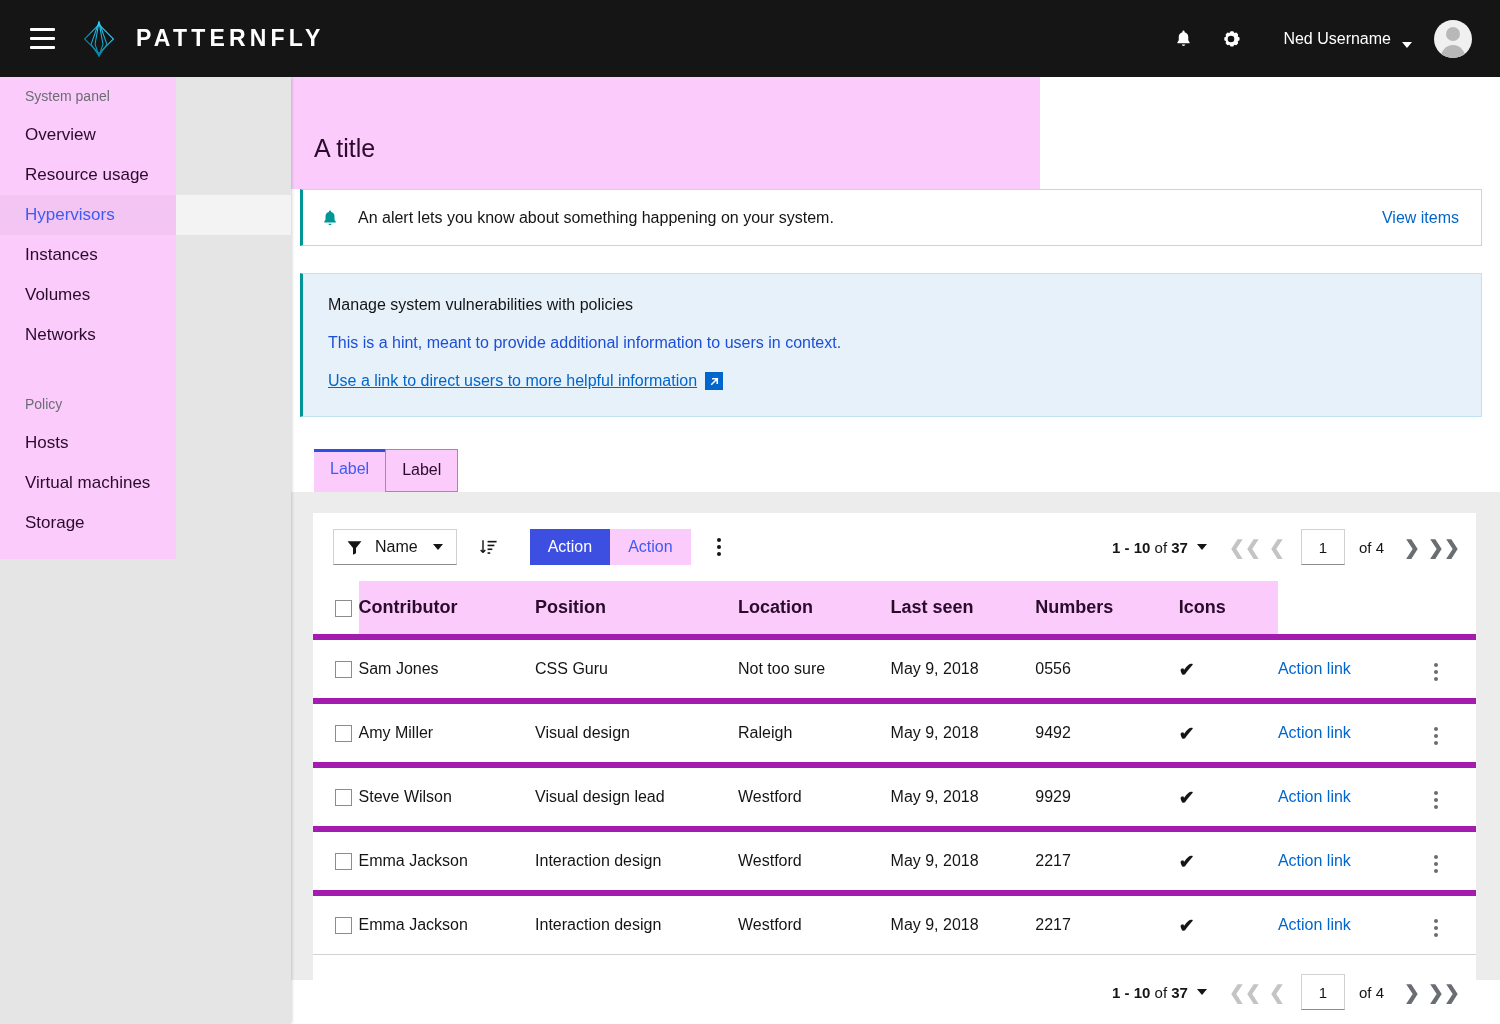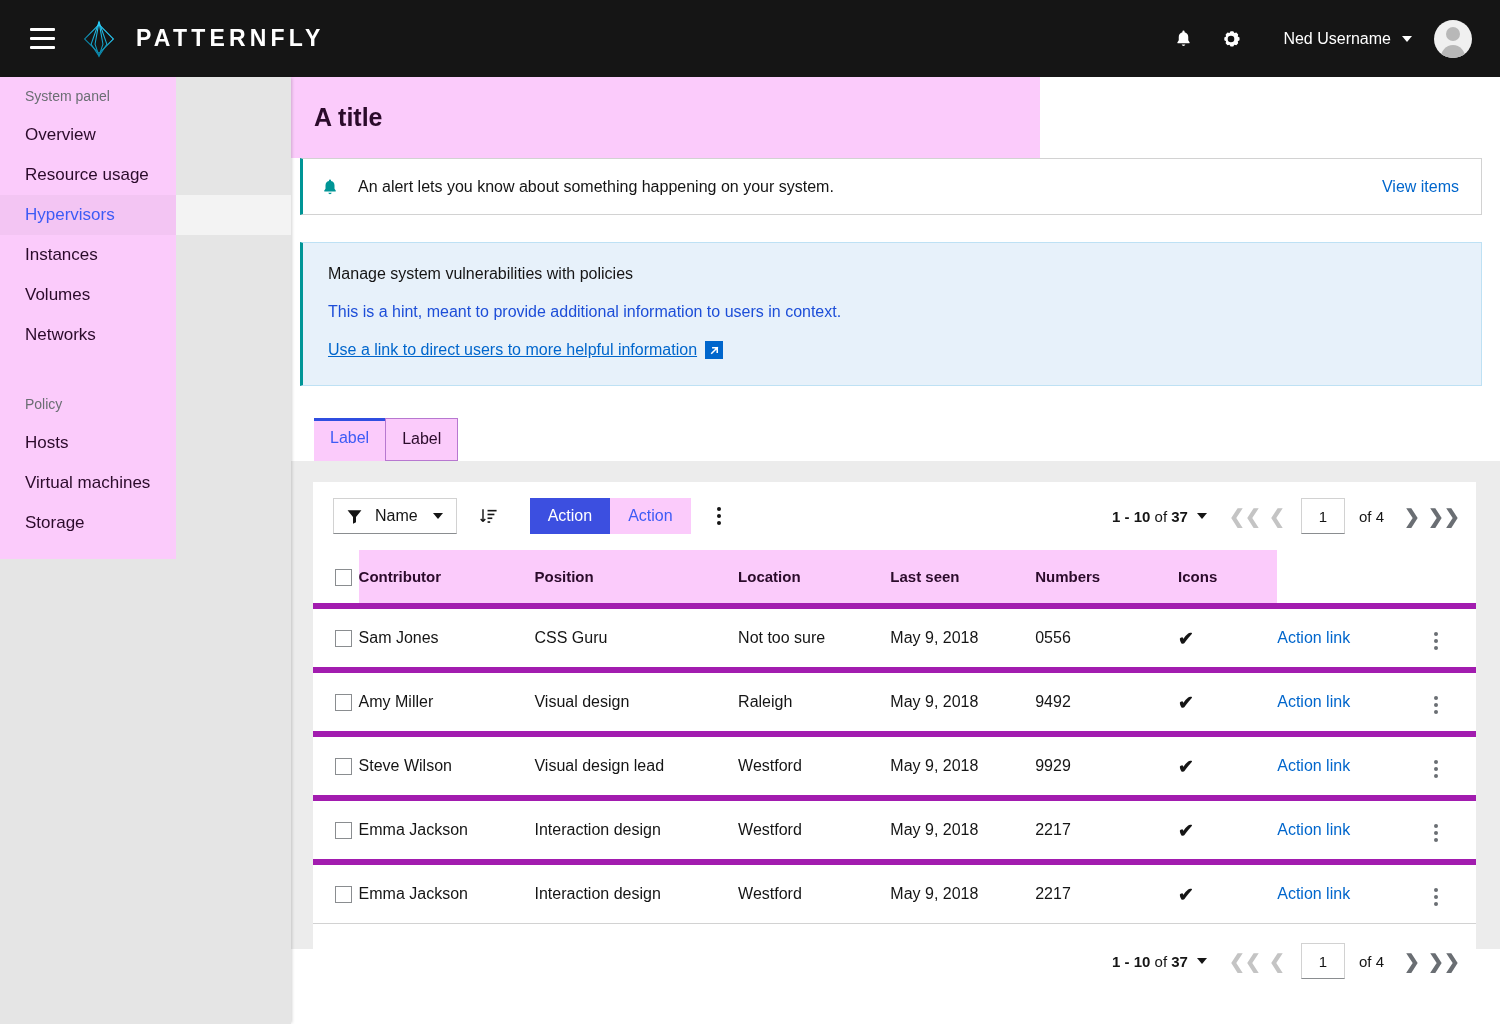--- a/index.html
+++ b/index.html
@@ -33,21 +33,21 @@
   .masthead-right {
     margin-left: auto; display: flex; align-items: center; gap: 0px;
     padding-right: 28px;
   }
   .mh-icon-btn {
     width: 48px; height: 48px; display: flex; align-items: center;
     justify-content: center; cursor: pointer;
   }
   .mh-icon-btn svg { fill: #ffffff; }
   .user-menu {
-    display: flex; align-items: center; gap: 9px; cursor: pointer;
+    display: flex; align-items: flex-end; gap: 9px; cursor: pointer;
     margin-left: 28px; color: #fff; font-size: 16px;
   }
   .caret-down {
     width: 0; height: 0; border-left: 5px solid transparent;
     border-right: 5px solid transparent; border-top: 6px solid #fff;
     margin-left: 2px;
   }
   .avatar {
     width: 38px; height: 38px; border-radius: 50%; background: #f0f0f0;
     margin-left: 22px; position: relative; overflow: hidden; cursor: pointer;
@@ -94,21 +94,21 @@
   
   .main {
     position: absolute; top: 77px; left: 291px;
     width: 1209px; height: 947px; background: #ffffff;
     overflow: hidden;
   }
 
   .page-header {
     background: #fbcbfb; width: 749px; padding: 26px 24px 26px 23px;
   }
-  .page-title { font-size: 25px; color: #2b0b2b; font-weight: 700; }
+  .page-title { font-size: 25px; color: #2b0b2b; font-weight: 400; margin-top: 31px; }
   .page-desc { font-size: 16px; color: #2b0b2b; margin-top: 16px; line-height: 22px; }
 
   .alert {
     margin: 0 18px 0 9px; background: #fff; border: 1px solid #d2d2d2;
     border-left: 3px solid #009596; height: 57px; display: flex;
     align-items: center; padding: 0 22px 0 18px;
   }
   .alert-icon { color: #009596; margin-right: 19px; display:flex; }
   .alert-text { font-size: 16px; color: #151515; flex: 1; }
   .alert-link { font-size: 16px; color: #0066cc; cursor: pointer; }
@@ -195,21 +195,21 @@
   .pg-input {
     width: 44px; height: 36px; border: 1px solid #d2d2d2;
     border-bottom: 1px solid #8a8d90; text-align: center;
     font-size: 15px; font-family: inherit; color: #151515;
     margin: 0 10px 0 6px;
   }
   .pg-of { font-size: 15px; color: #151515; margin-right: 10px; }
 
   table { width: 100%; border-collapse: collapse; }
   thead th {
-    text-align: left; font-size: 15px; font-weight: 700; color: #2b0b2b;
+    text-align: left; font-size: 18px; font-weight: 700; color: #2b0b2b;
     background: #fbcbfb; padding: 12px 0; height: 56px;
   }
   thead th.plain { background: transparent; }
   tbody td {
     font-size: 16px; color: #151515; padding: 13px 0;
     border-top: 6px solid #a21caf; height: 39px;
   }
   tbody tr:last-child td { border-bottom: 1px solid #d2d2d2; }
   .cb {
     width: 17px; height: 17px; border: 1px solid #8a8d90;

